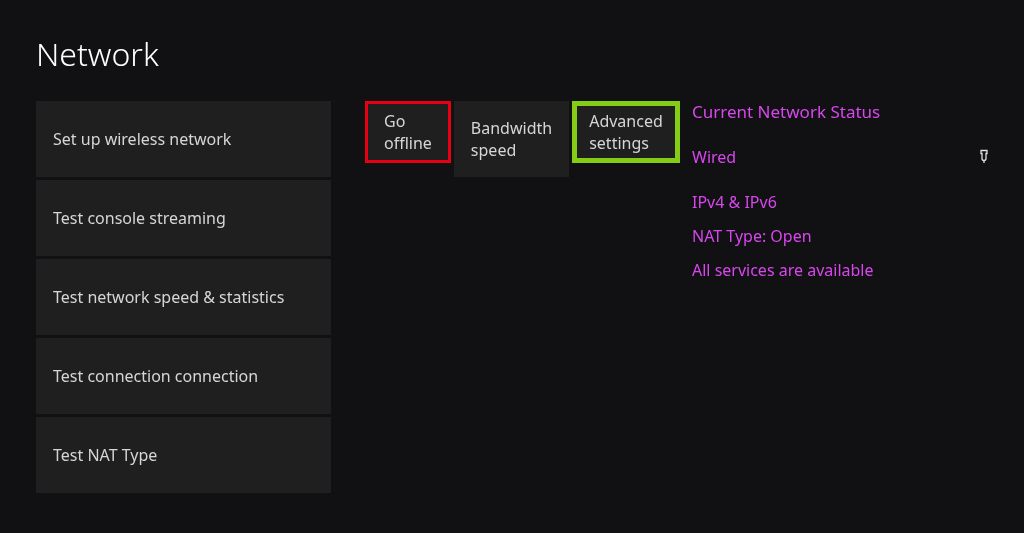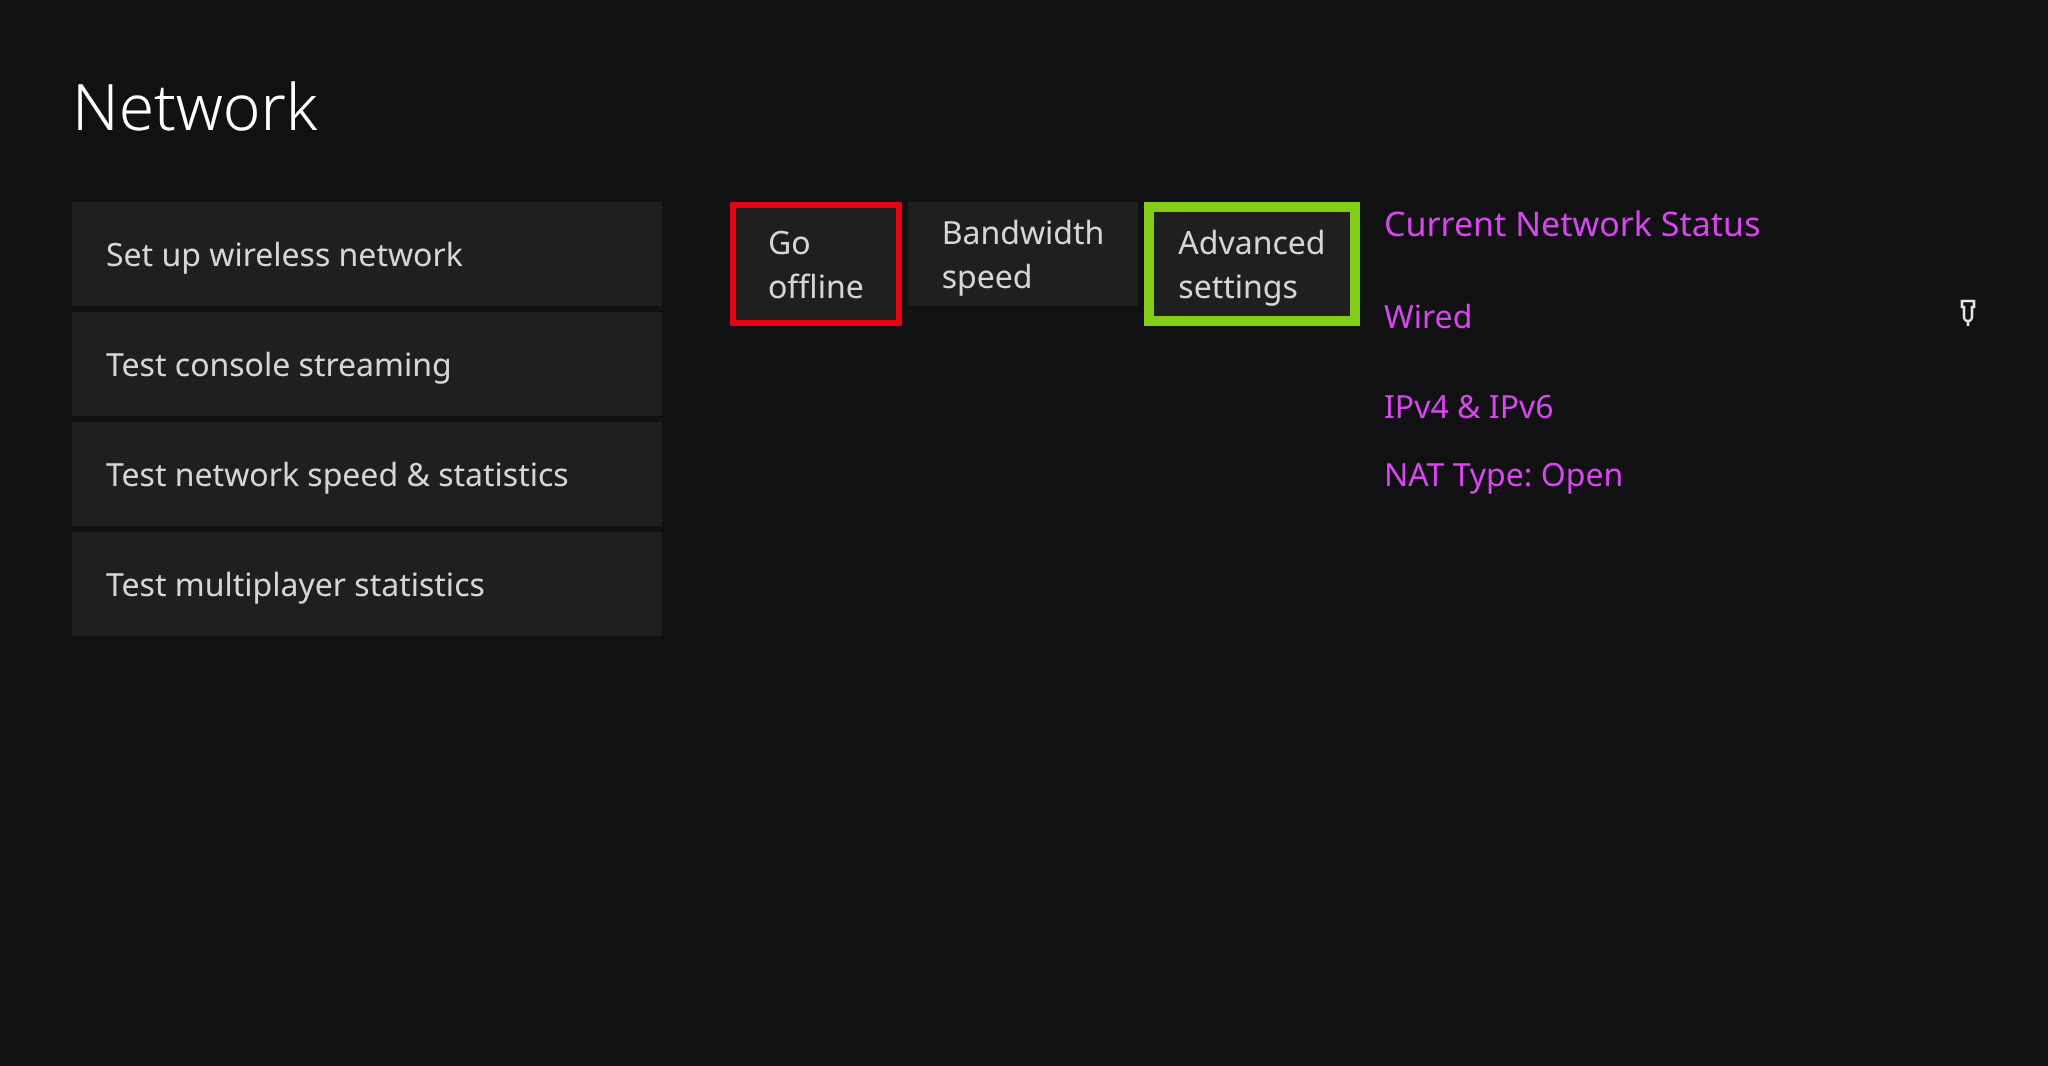--- a/index.html
+++ b/index.html
@@ -3,21 +3,21 @@
   <meta charset="utf-8">
   <style>
     * { margin:0; padding:0; box-sizing:border-box; }
     html,body { width:1024px; height:533px; background:#111113; color:#e8e8e8;
       font-family:"Segoe UI",system-ui,-apple-system,sans-serif; overflow:hidden; }
     .page-title { font-size:32px; font-weight:300; color:#fff; padding:32px 0 26px 36px; }
     .cols { display:flex; padding-left:36px; gap:4px; }
     .col1 { width:295px; display:flex; flex-direction:column; gap:3px; }
     .col2 { width:263px; display:flex; flex-direction:row; gap:3px; margin-left:30px; }
     .col3 { margin-left:60px; padding-top:2px; }
-    .btn { background:#1f1f1f; height:52px; display:flex; align-items:center;
+    .btn { background:#1f1f1f; height:76px; display:flex; align-items:center;
       padding:0 16px; font-size:16px; color:#d6d6d6; cursor:pointer; border:1px solid transparent; }
     .red-outline { border:3px solid #e60012; height:62px; }
     .gray-outline { border:5px solid #84cc16; height:62px; padding:0 12px; }
     .status { color:#d946ef; font-size:16px; line-height:1; }
     .status .hdr { font-size:17px; margin-bottom:28px; }
     .status .row { display:flex; align-items:center; justify-content:space-between;
       width:300px; margin-bottom:28px; }
     .status .line { margin-bottom:18px; }
     .plug-icon { font-size:18px; line-height:1; }
   </style>
@@ -31,21 +31,24 @@
     <div class="btn">
         <span>Set up wireless network</span>
       </div>
     <div class="btn">
         <span>Test console streaming</span>
       </div>
     <div class="btn">
         <span>Test network speed &amp; statistics</span>
       </div>
     <div class="btn">
-        <span>Test multiplayer statistics</span>
+        <span>Test connection connection</span>
+      </div>
+    <div class="btn">
+        <span>Test NAT Type</span>
       </div>
   </div>
 
   <div class="col2">
     <div class="btn red-outline">
         <span>Go offline</span>
       </div>
     <div class="btn">
         <span>Bandwidth speed</span>
       </div>
@@ -60,14 +63,15 @@
       <span>Wired</span>
       <span class="plug-icon">
         <svg width="16" height="16" viewBox="0 0 16 16" fill="none" stroke="#e2e2e2" stroke-width="1.3">
           <path d="M5 2.5 h6 v3 h-1 v5 a2 2 0 0 1 -4 0 v-5 h-1 z"></path>
           <line x1="8" y1="12" x2="8" y2="15"></line>
         </svg>
       </span>
     </div>
     <div class="line">IPv4 &amp; IPv6</div>
     <div class="line">NAT Type: Open</div>
+    <div class="line">All services are available</div>
   </div>
 </div>
 
 </body></html>

